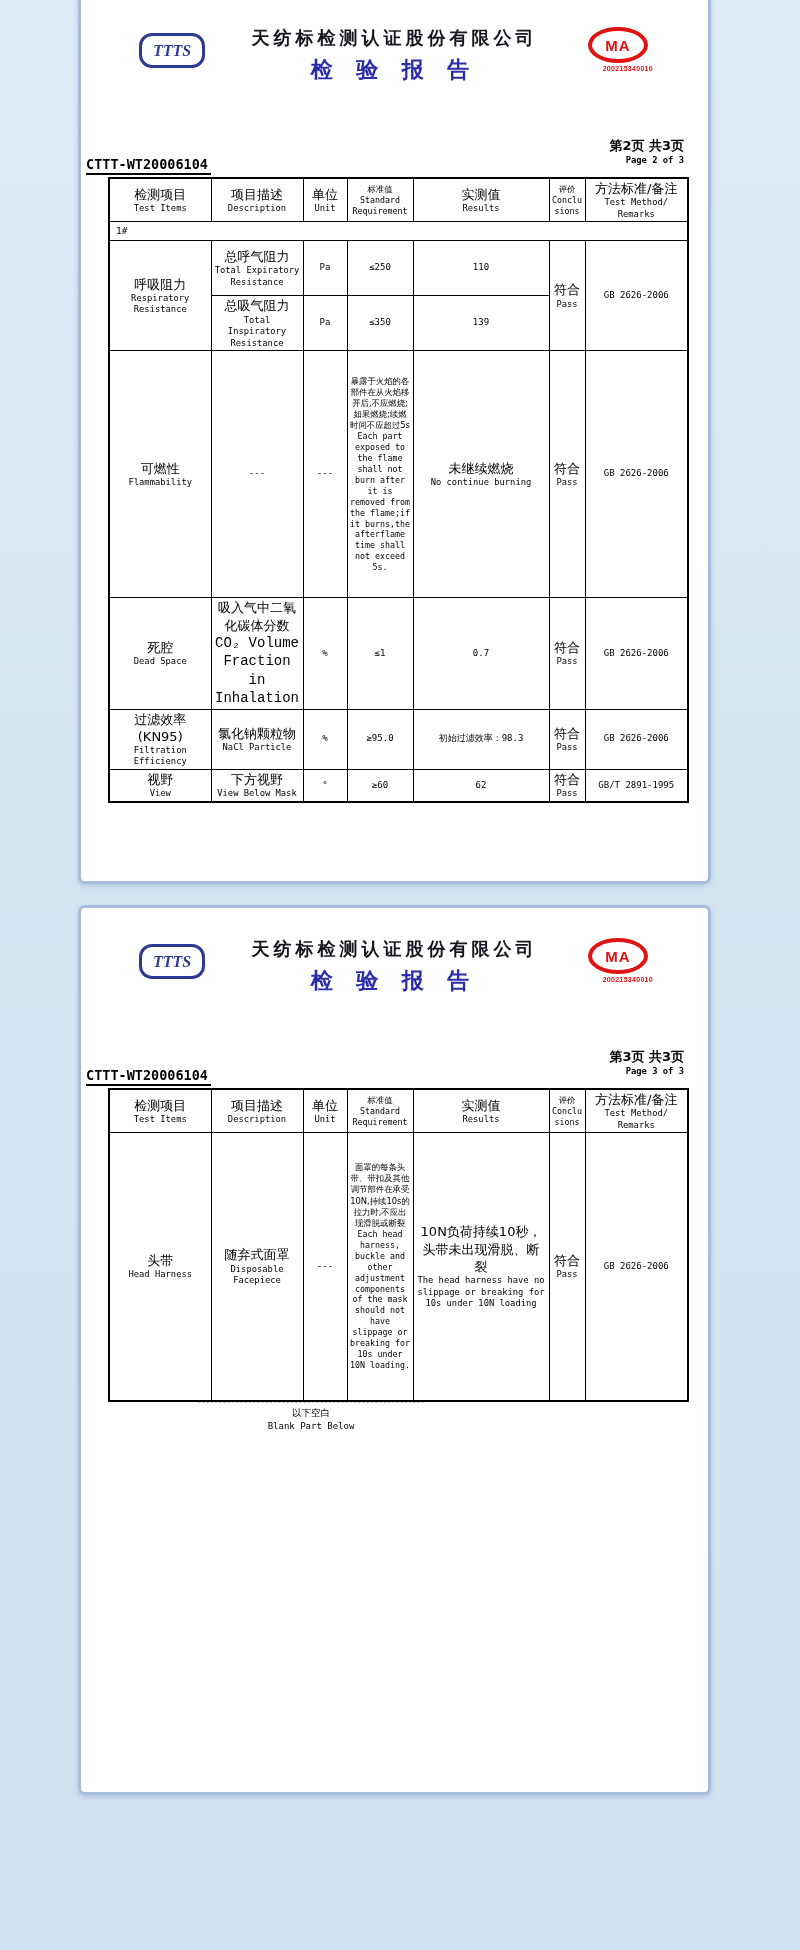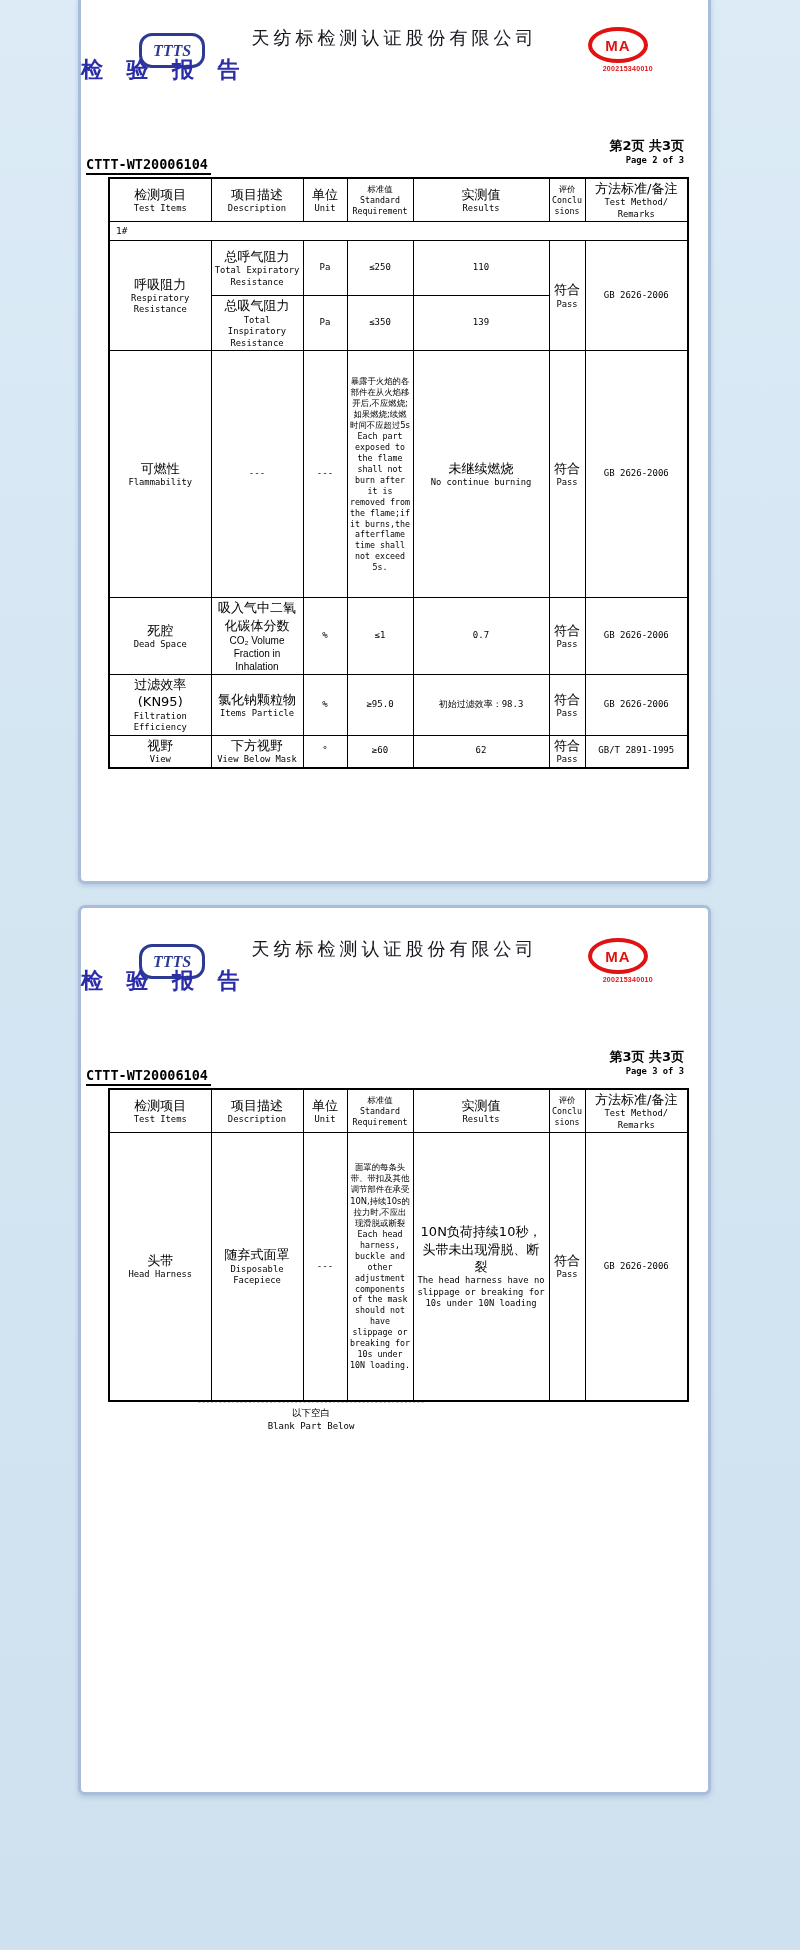--- a/index.html
+++ b/index.html
@@ -10,23 +10,23 @@
   }
   .sheet{
     position:absolute;left:78px;width:633px;height:890px;background:#fff;
     border:3px solid #a7bdda;border-radius:7px;box-sizing:border-box;
     box-shadow:0 2px 5px rgba(100,130,170,.3);
   }
   #sheet1{top:-6px}
   #sheet2{top:905px}
 
   .company{position:absolute;top:29px;left:0;right:0;text-align:center;
-    font-family:"Liberation Serif",serif;font-weight:normal;font-size:18px;
+    font-family:"Liberation Serif",serif;font-weight:bold;font-size:18px;
     letter-spacing:4px;color:#16161e;white-space:nowrap}
-  .rtitle{position:absolute;top:58px;left:0;right:0;
+  .rtitle{position:absolute;top:58px;left:0;right:0;text-align:center;
     font-family:"Liberation Serif",serif;font-weight:bold;font-size:22px;
     letter-spacing:9px;color:#2a2ca8;white-space:nowrap}
   .ttts{position:absolute;left:58px;top:36px;width:60px;height:29px;
     border:3px solid #2c3a92;border-radius:13px;display:flex;align-items:center;justify-content:center;
     color:#2c3a92;font:italic bold 16px "Liberation Serif",serif}
   .cma{position:absolute;left:502px;top:30px;width:70px;text-align:right;color:#e01212}
   .cma-oval{width:52px;height:28px;border:4px solid #e01212;border-radius:50%;
     margin:0 auto;display:flex;align-items:center;justify-content:center;
     font-weight:bold;font-size:15px;letter-spacing:1px}
   .cma-no{font-size:7px;font-weight:bold;margin-top:2px;letter-spacing:.3px;white-space:nowrap}
@@ -41,21 +41,21 @@
 
   table.rpt{position:absolute;left:27px;top:180px;width:579px;
     border-collapse:collapse;table-layout:fixed;border:2px solid #000;
     font-family:"DejaVu Sans Mono","Liberation Mono",monospace;font-size:9px}
   .rpt td{border:1px solid #000;text-align:center;vertical-align:middle;
     padding:1px 3px;line-height:1.32;word-wrap:break-word;overflow:hidden}
   .c{display:block;font-family:"DejaVu Sans","Liberation Sans",sans-serif;font-size:13px}
   .e{display:block;font-size:8.8px}
   .small .c{font-size:8.4px}
   .small .e{font-size:8.3px}
-  .sans{font-family:Liberation Sans, sans-serif;font-size:10px}
+  .sans{font-family:Liberation Mono, monospace;font-size:14px}
   td.sample{text-align:left;padding-left:6px;font-size:9.5px}
   td.bk{word-break:break-all;padding:1px 2px}
   td.small{padding:1px 2px}
 
   .blankblk{position:absolute;left:90px;top:490px;width:280px;text-align:center;line-height:1.35}
   .blankblk .dash{display:block;font-family:"DejaVu Sans Mono",monospace;font-size:7px;
     letter-spacing:0;white-space:nowrap;overflow:hidden;color:#333}
   .blankblk .c{font-size:9.5px}
   .blankblk .e{font-family:"DejaVu Sans Mono",monospace;font-size:9px}
 </style>
@@ -191,21 +191,21 @@
           </td>
       <td>GB 2626-2006</td>
     </tr>
     <tr style="height:36px">
       <td>
             <span class="c">过滤效率(KN95)</span>
             <span class="e">Filtration Efficiency</span>
           </td>
       <td>
             <span class="c">氯化钠颗粒物</span>
-            <span class="e">Items Particle</span>
+            <span class="e">NaCl Particle</span>
           </td>
       <td>%</td>
       <td>≥95.0</td>
       <td>初始过滤效率：98.3</td>
       <td>
             <span class="c">符合</span>
             <span class="e">Pass</span>
           </td>
       <td>GB 2626-2006</td>
     </tr>

